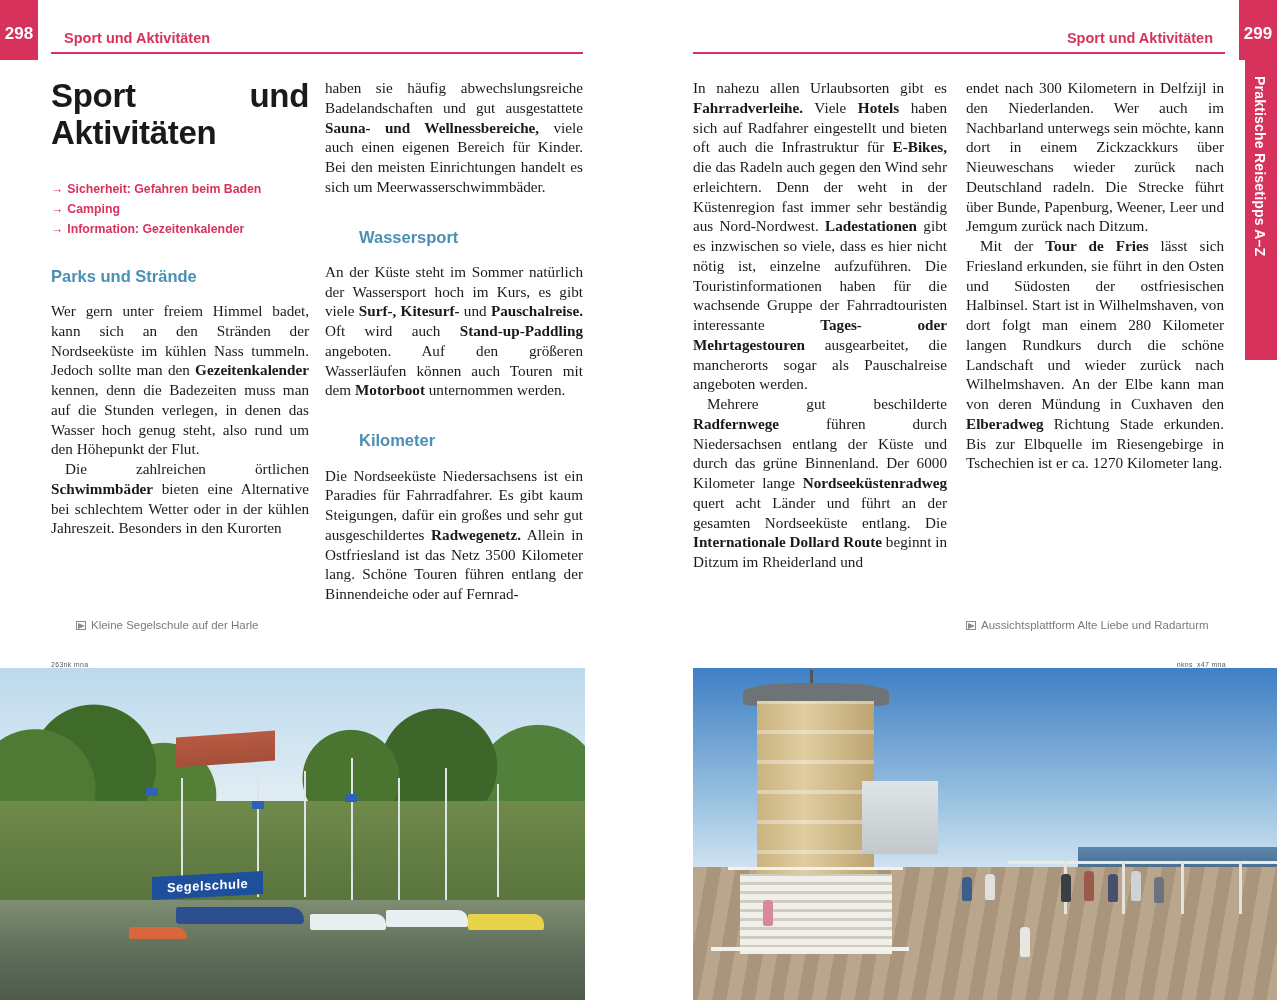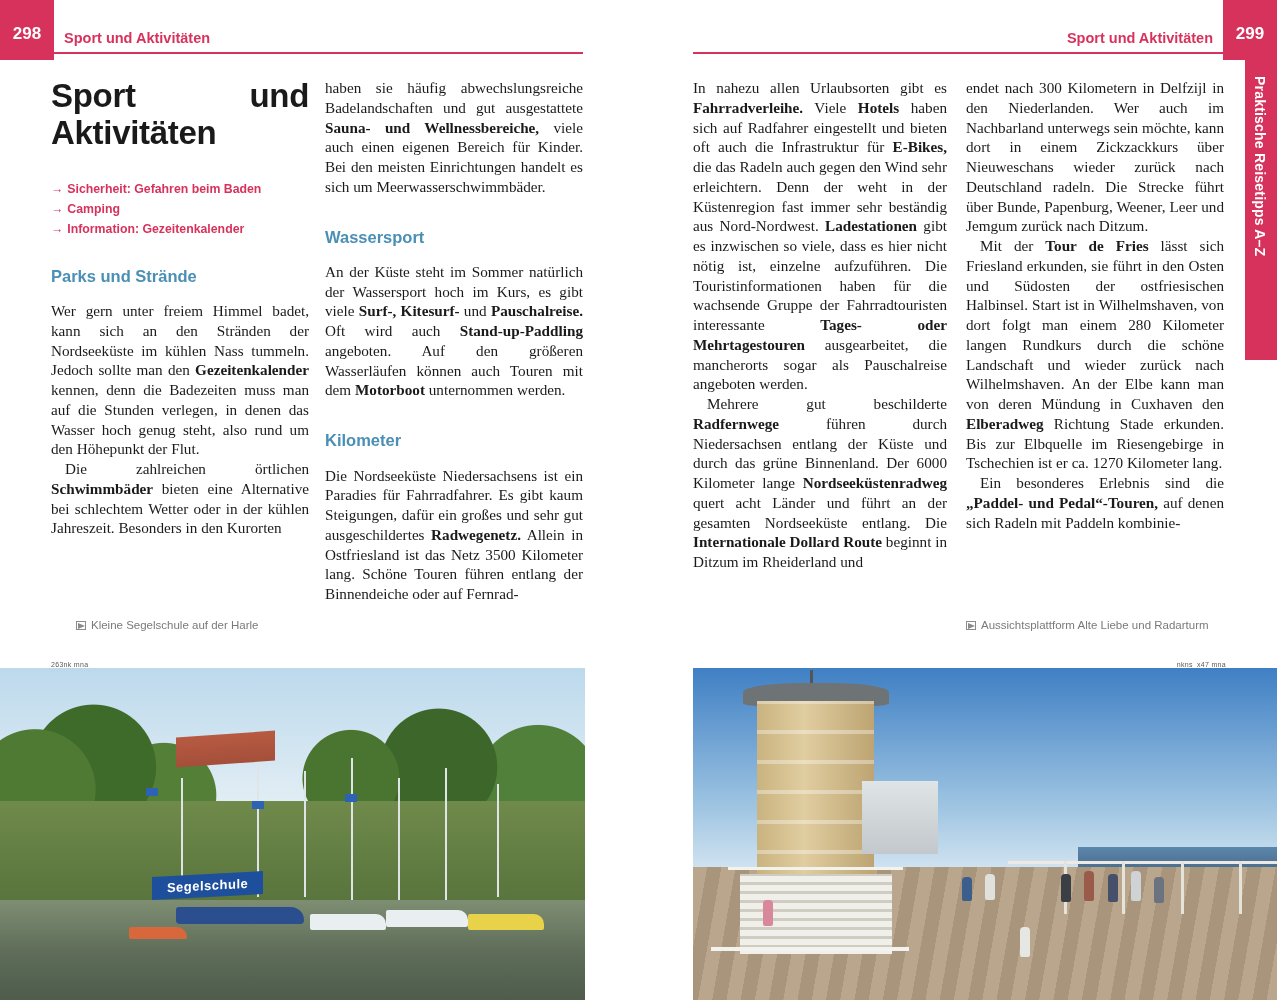--- a/index.html
+++ b/index.html
@@ -25,21 +25,21 @@
   .right-page {
     position: absolute;
     left: 638px; top: 0;
     width: 639px; height: 1000px;
   }
 
   
   .folio-box {
     position: absolute;
     top: 0;
-    width: 54px; height: 60px;
+    width: 38px; height: 60px;
     background: #d7325c;
     color: #ffffff;
     font-family: "Liberation Sans", sans-serif;
     font-weight: bold;
     font-size: 17px;
     display: flex;
     align-items: flex-start;
     justify-content: center;
     padding-top: 24px;
   }
@@ -127,21 +127,21 @@
   .xref div { white-space: nowrap; }
   .xref .arrow { margin-right: 4px; }
 
   h2.sub {
     font-family: "Liberation Sans", sans-serif;
     font-weight: bold;
     font-size: 16.5px;
     color: #4a8fb5;
     margin: 0 0 14px 0;
   }
-  h2.sub.spaced { margin-top: 30px; }
+  h2.sub.spaced { margin-top: 30px; margin-left: 34px; }
 
   
   .caption {
     position: absolute;
     font-family: "Liberation Sans", sans-serif;
     font-size: 11.5px;
     color: #7a7a7a;
     white-space: nowrap;
   }
   .cap-icon {
@@ -411,21 +411,20 @@
   </div>
 
   <div class="col c3">
     <p>In nahezu allen Urlaubsorten gibt es <b>Fahrradverleihe.</b> Viele <b>Hotels</b> haben sich auf Radfahrer eingestellt und bieten oft auch die Infrastruktur für <b>E-Bikes,</b> die das Radeln auch gegen den Wind sehr erleichtern. Denn der weht in der Küstenregion fast immer sehr beständig aus Nord-Nordwest. <b>Ladestationen</b> gibt es inzwischen so viele, dass es hier nicht nötig ist, einzelne aufzuführen. Die Touristinformationen haben für die wachsende Gruppe der Fahrradtouristen interessante <b>Tages- oder Mehrtagestouren</b> ausgearbeitet, die mancherorts sogar als Pauschalreise angeboten werden.</p>
     <p>Mehrere gut beschilderte <b>Radfernwege</b> führen durch Niedersachsen entlang der Küste und durch das grüne Binnenland. Der 6000 Kilometer lange <b>Nordseeküstenradweg</b> quert acht Länder und führt an der gesamten Nordseeküste entlang. Die <b>Internationale Dollard Route</b> beginnt in Ditzum im Rheiderland und</p>
   </div>
 
   <div class="col c4">
     <p>endet nach 300 Kilometern in Delfzijl in den Niederlanden. Wer auch im Nachbarland unterwegs sein möchte, kann dort in einem Zickzackkurs über Nieuweschans wieder zurück nach Deutschland radeln. Die Strecke führt über Bunde, Papenburg, Weener, Leer und Jemgum zurück nach Ditzum.</p>
     <p>Mit der <b>Tour de Fries</b> lässt sich Friesland erkunden, sie führt in den Osten und Südosten der ostfriesischen Halbinsel. Start ist in Wilhelmshaven, von dort folgt man einem 280 Kilometer langen Rundkurs durch die schöne Landschaft und wieder zurück nach Wilhelmshaven. An der Elbe kann man von deren Mündung in Cuxhaven den <b>Elberadweg</b> Richtung Stade erkunden. Bis zur Elbquelle im Riesengebirge in Tschechien ist er ca. 1270 Kilometer lang.</p>
-    <p>Ein besonderes Erlebnis sind die <b>„Paddel- und Pedal“-Touren,</b> auf denen sich Radeln mit Paddeln kombinie-</p>
   </div>
 
   <div class="caption cap-right">
     <span class="cap-icon"></span><span>Aussichtsplattform Alte Liebe und Radarturm</span>
   </div>
   <div class="photocode pc-right">nkns_x47 mna</div>
 
   <div class="photo photo-right">
     <div class="rp-sky"></div>
     <div class="rp-sea"></div>

